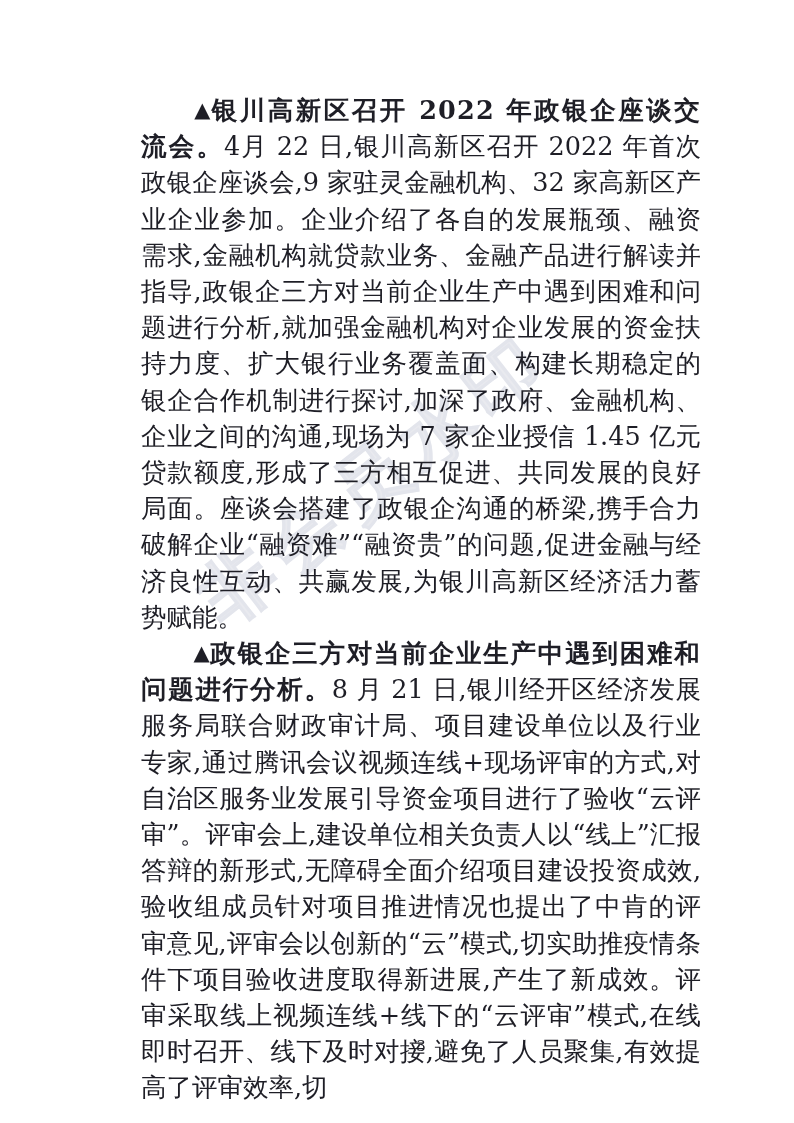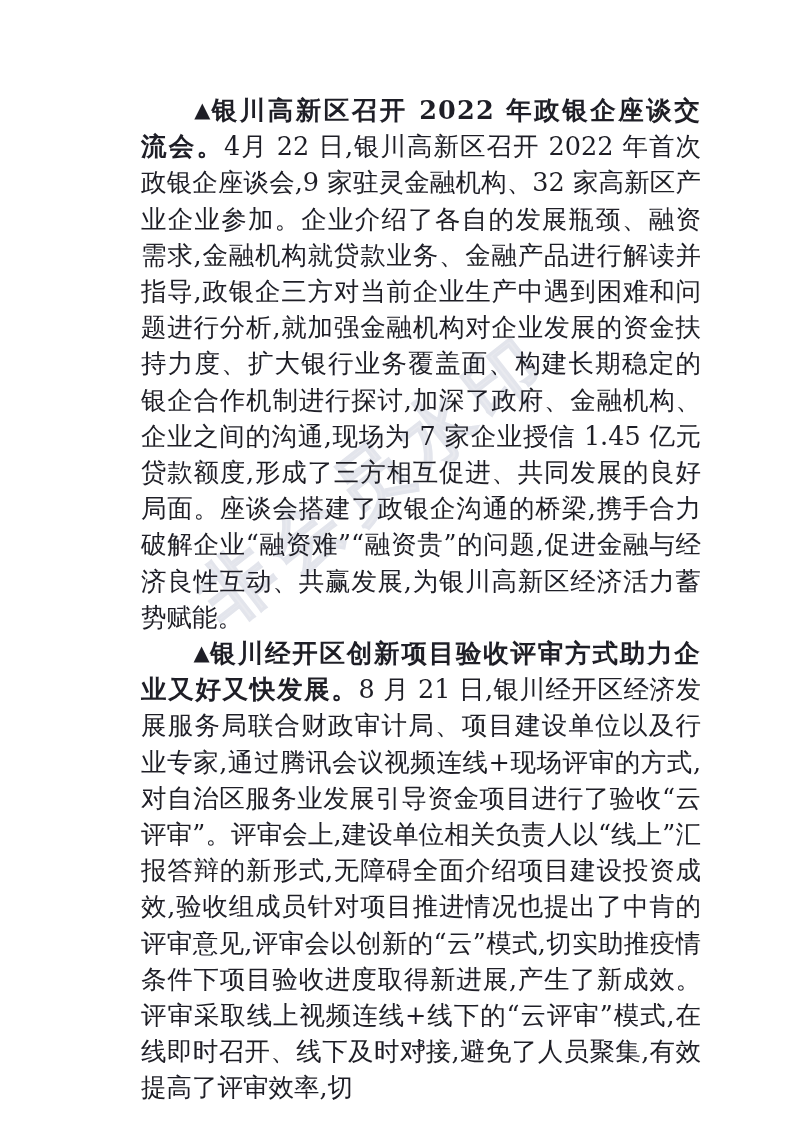--- a/index.html
+++ b/index.html
@@ -109,21 +109,21 @@
 <div id="watermark-layer">
   <div class="wm-text">非会员水印</div>
 </div>
 
 <div id="page">
 
   <div id="content-area">
 
     <p class="para indent"><span class="lead-bullet">▲</span><span class="head-strong">银川高新区召开 2022 年政银企座谈交流会。</span><span>4月 22 日,银川高新区召开 2022 年首次政银企座谈会,9 家驻灵金融机构、32 家高新区产业企业参加。企业介绍了各自的发展瓶颈、融资需求,金融机构就贷款业务、金融产品进行解读并指导,政银企三方对当前企业生产中遇到困难和问题进行分析,就加强金融机构对企业发展的资金扶持力度、扩大银行业务覆盖面、构建长期稳定的银企合作机制进行探讨,加深了政府、金融机构、企业之间的沟通,现场为 7 家企业授信 1.45 亿元贷款额度,形成了三方相互促进、共同发展的良好局面。座谈会搭建了政银企沟通的桥梁,携手合力破解企业“融资难”“融资贵”的问题,促进金融与经济良性互动、共赢发展,为银川高新区经济活力蓄势赋能。</span></p>
 
-    <p class="para indent"><span class="lead-bullet">▲</span><span class="head-strong">银川经开区创新项目验收评审方式助力企业又好又快发展。</span><span>8 月 21 日,银川经开区经济发展服务局联合财政审计局、项目建设单位以及行业专家,通过腾讯会议视频连线+现场评审的方式,对自治区服务业发展引导资金项目进行了验收“云评审”。评审会上,建设单位相关负责人以“线上”汇报答辩的新形式,无障碍全面介绍项目建设投资成效,验收组成员针对项目推进情况也提出了中肯的评审意见,评审会以创新的“云”模式,切实助推疫情条件下项目验收进度取得新进展,产生了新成效。评审采取线上视频连线+线下的“云评审”模式,在线即时召开、线下及时对接,避免了人员聚集,有效提高了评审效率,切</span></p>
+    <p class="para indent"><span class="lead-bullet">▲</span><span class="head-strong">政银企三方对当前企业生产中遇到困难和问题进行分析。</span><span>8 月 21 日,银川经开区经济发展服务局联合财政审计局、项目建设单位以及行业专家,通过腾讯会议视频连线+现场评审的方式,对自治区服务业发展引导资金项目进行了验收“云评审”。评审会上,建设单位相关负责人以“线上”汇报答辩的新形式,无障碍全面介绍项目建设投资成效,验收组成员针对项目推进情况也提出了中肯的评审意见,评审会以创新的“云”模式,切实助推疫情条件下项目验收进度取得新进展,产生了新成效。评审采取线上视频连线+线下的“云评审”模式,在线即时召开、线下及时对接,避免了人员聚集,有效提高了评审效率,切</span></p>
 
   </div>
 
   <div id="page-footer">
     <span id="page-number">3</span>
   </div>
 
 </div>
 
 </body></html>

